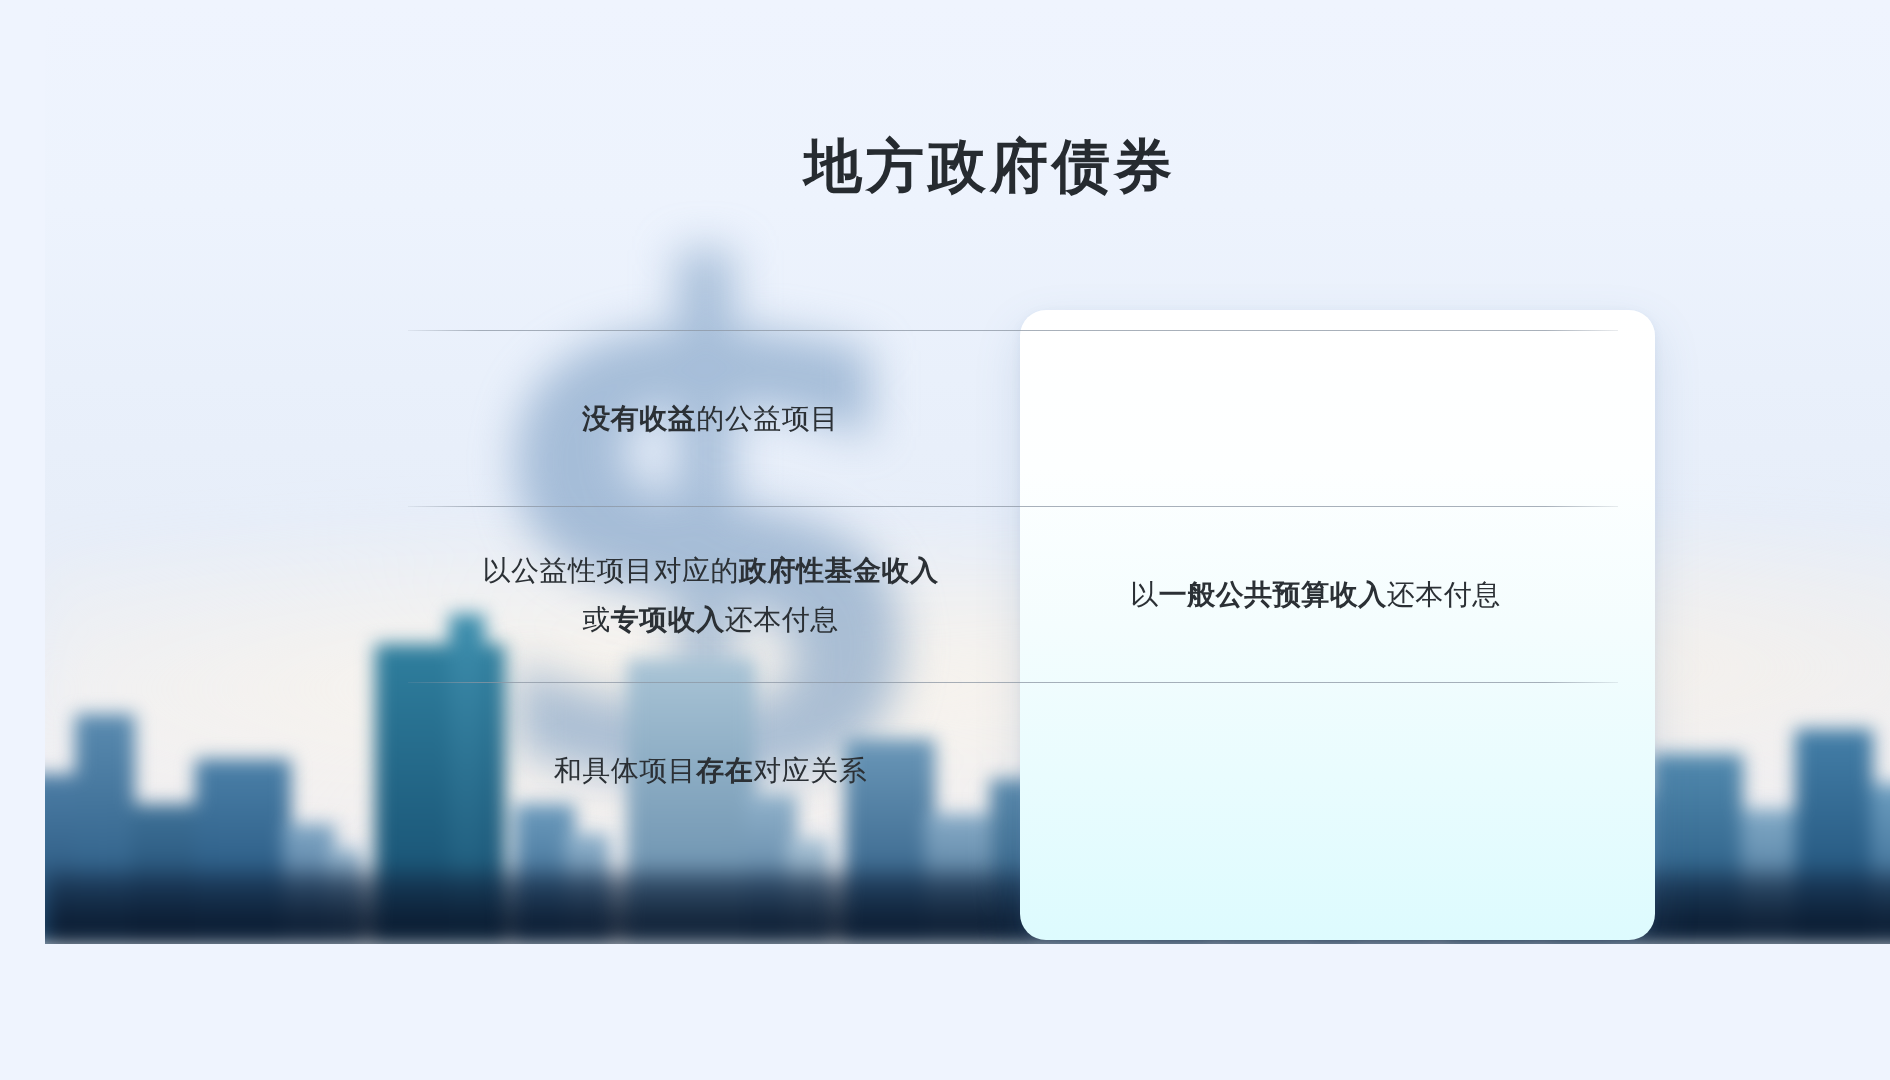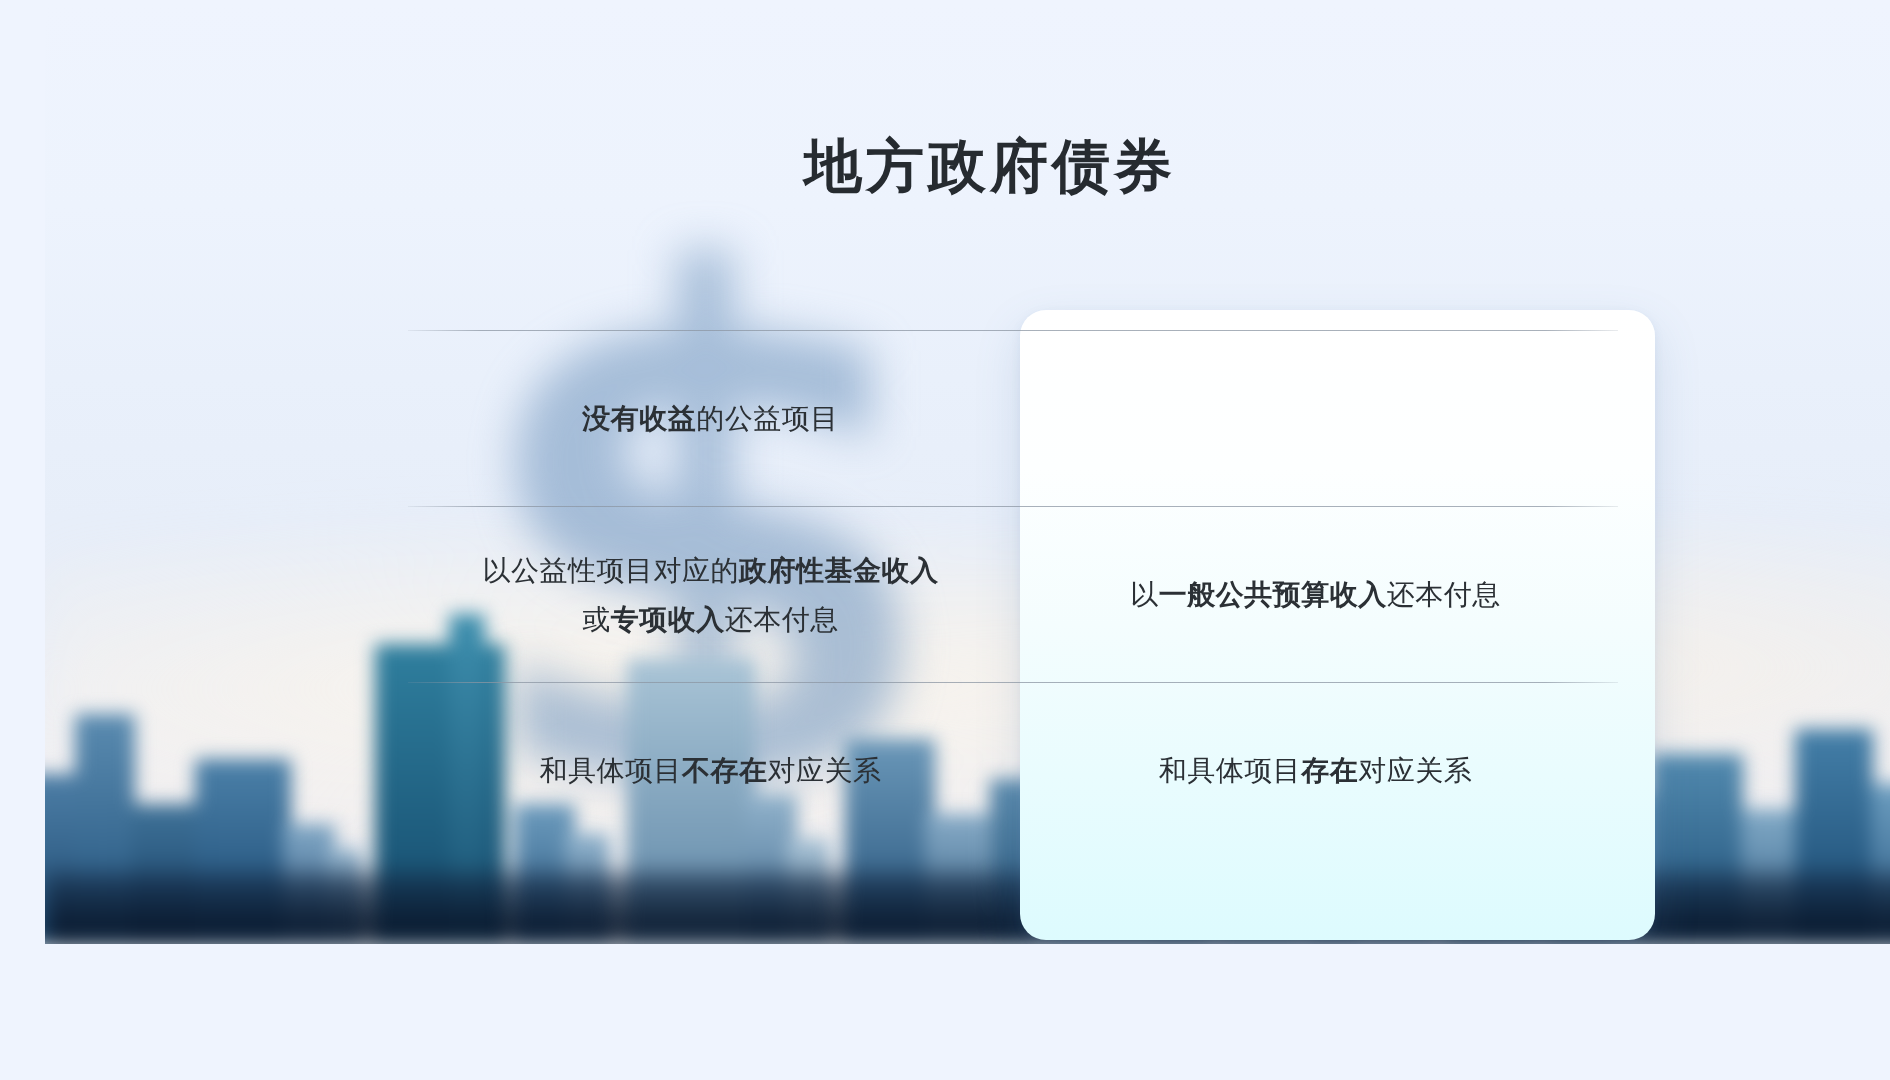--- a/index.html
+++ b/index.html
@@ -248,22 +248,19 @@
         </div>
         <div class="cell">
           <span><span>以</span><b>一般公共预算收入</b><span>还本付息</span></span>
         </div>
       </div>
 
       <div class="divider"></div>
 
       <div class="row row-body">
         <div class="cell">
-          <span><span>和具体项目</span><b>不存在</b><span>对应关系</span></span>
-        </div>
-        <div class="cell">
           <span><span>和具体项目</span><b>存在</b><span>对应关系</span></span>
         </div>
       </div>
 
     </div>
   </div>
 </div>
 
 </body></html>

